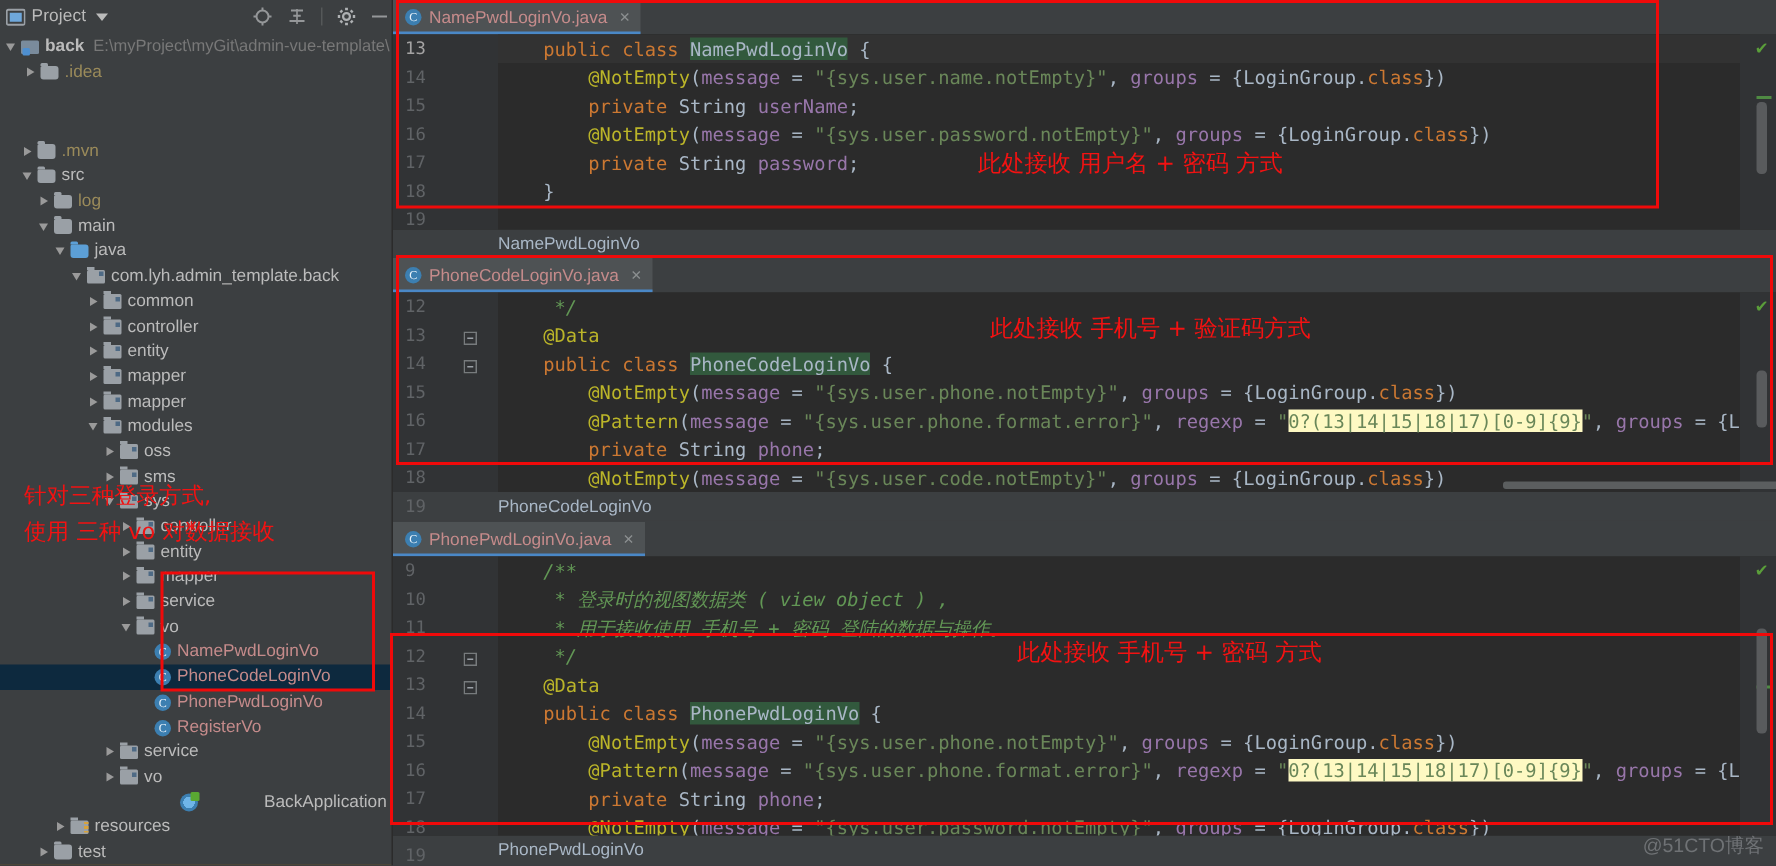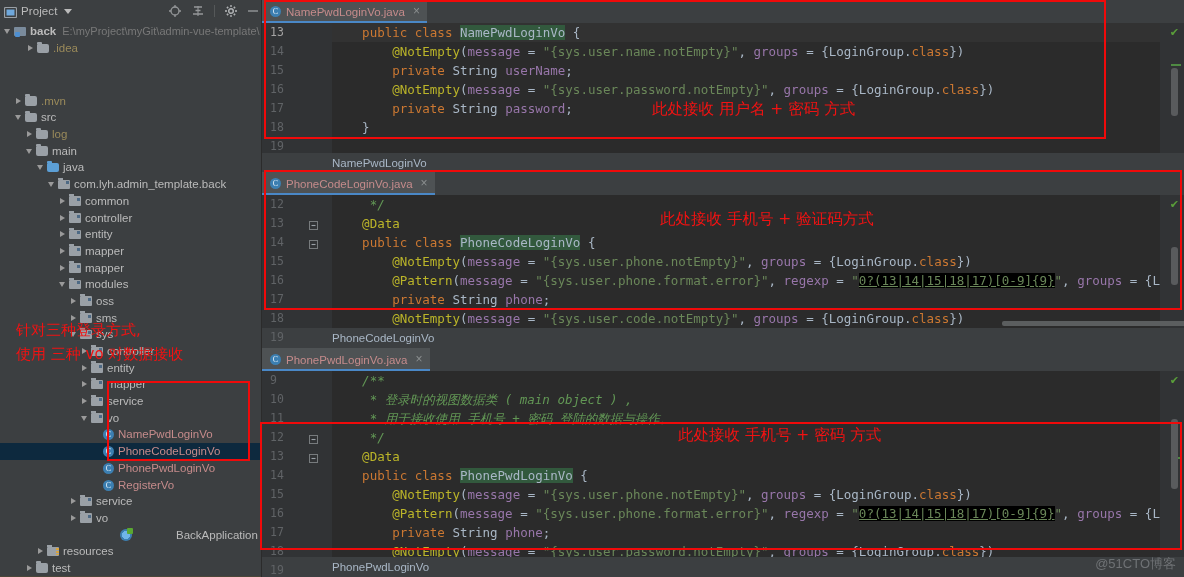--- a/index.html
+++ b/index.html
@@ -109,21 +109,21 @@
     flex:1 1 auto; background:#2b2b2b; position:relative; overflow:hidden;
     font-family:"DejaVu Sans Mono","Liberation Mono",monospace; font-size:12.5px;
   }
   .code .cl { height:19px; line-height:19px; white-space:pre; padding-left:0px; }
   .code .cl.hl { background:#323232; }
   .kw { color:#cc7832; }
   .clsname { background:#32593d; color:#a9b7c6; }
   .ann { color:#bbb529; }
   .fld2 { color:#9876aa; }
   .str { color:#6a8759; }
-  .strhl { background:#000000; color:#6a8759;text-decoration:underline; }
+  .strhl { background:#fef9c3; color:#6a8759; }
   .pln { color:#a9b7c6; }
   .com { color:#629755; font-style:italic; }
 
   .rightrail { width:24px; flex:0 0 24px; background:#313335; position:relative; }
   .checkok { position:absolute; right:5px; top:3px; color:#5a9e3a; font-size:11px; }
   .mark { position:absolute; right:3px; width:10px; height:2px; background:#4f8a43; }
   .edscroll { position:absolute; right:6px; width:7px; background:#595b5d; border-radius:3px; }
 
   .breadcrumb { height:19px; background:#3c3f41; display:flex; align-items:center;
     padding-left:70px; color:#a9b7c6; font-size:11.5px; }
@@ -187,21 +187,21 @@
 
       <div class="trow" style="padding-left:3px;">
         <span class="arrow d"></span>
         <span class="tico">
             <span class="modmark"></span>
           </span>
         <span class="lbl b">back</span>
         <span class="sub">E:\myProject\myGit\admin-vue-template\</span>
       </div>
       <div id="tree-body">
-          <div class="trow" style="padding-left: 26px;">
+          <div class="trow" style="padding-left: 16px;">
             <span class="arrow r"></span>
             <span class="tico">
               <span class="fld"></span>
             </span>
             <span class="lbl y">.idea</span>
           </div>
           <div class="trow" style="padding-left: 14px; margin-top: 36px;">
             <span class="arrow r"></span>
             <span class="tico">
               <span class="fld"></span>
@@ -540,21 +540,21 @@
                 <rect x="0.5" y="0.5" width="8" height="8" fill="none" stroke="#777b7d"></rect>
                 <path d="M2.5 4.5h4" stroke="#9aa0a6" stroke-width="1.1"></path>
               </svg></span>
             <span class="fold" style="top: 81px;"><svg width="9" height="9" viewBox="0 0 9 9">
                 <rect x="0.5" y="0.5" width="8" height="8" fill="none" stroke="#777b7d"></rect>
                 <path d="M2.5 4.5h4" stroke="#9aa0a6" stroke-width="1.1"></path>
               </svg></span>
           </div>
         <div class="code" id="c2">
             <div class="cl"><span class="com">    /**</span></div>
-            <div class="cl"><span class="com">     * 登录时的视图数据类 ( main object ) ,</span></div>
+            <div class="cl"><span class="com">     * 登录时的视图数据类 ( view object ) ,</span></div>
             <div class="cl"><span class="com">     * 用于接收使用 手机号 + 密码 登陆的数据与操作。</span></div>
             <div class="cl"><span class="com">     */</span></div>
             <div class="cl"><span class="pln">    </span><span class="ann">@Data</span></div>
             <div class="cl"><span class="pln">    </span><span class="kw">public </span><span class="kw">class </span><span class="clsname">PhonePwdLoginVo</span><span class="pln"> {</span></div>
             <div class="cl"><span class="pln">        </span><span class="ann">@NotEmpty</span><span class="pln">(</span><span class="fld2">message</span><span class="pln"> = </span><span class="str">"{sys.user.phone.notEmpty}"</span><span class="pln">, </span><span class="fld2">groups</span><span class="pln"> = {</span><span class="pln">LoginGroup</span><span class="pln">.</span><span class="kw">class</span><span class="pln">})</span></div>
             <div class="cl"><span class="pln">        </span><span class="ann">@Pattern</span><span class="pln">(</span><span class="fld2">message</span><span class="pln"> = </span><span class="str">"{sys.user.phone.format.error}"</span><span class="pln">, </span><span class="fld2">regexp</span><span class="pln"> = </span><span class="str">"</span><span class="strhl">0?(13|14|15|18|17)[0-9]{9}</span><span class="str">"</span><span class="pln">, </span><span class="fld2">groups</span><span class="pln"> = {</span><span class="pln">LoginGro</span></div>
             <div class="cl"><span class="pln">        </span><span class="kw">private </span><span class="pln">String </span><span class="fld2">phone</span><span class="pln">;</span></div>
             <div class="cl"><span class="pln">        </span><span class="ann">@NotEmpty</span><span class="pln">(</span><span class="fld2">message</span><span class="pln"> = </span><span class="str">"{sys.user.password.notEmpty}"</span><span class="pln">, </span><span class="fld2">groups</span><span class="pln"> = {</span><span class="pln">LoginGroup</span><span class="pln">.</span><span class="kw">class</span><span class="pln">})</span></div>
           </div>
         <div class="rightrail">

